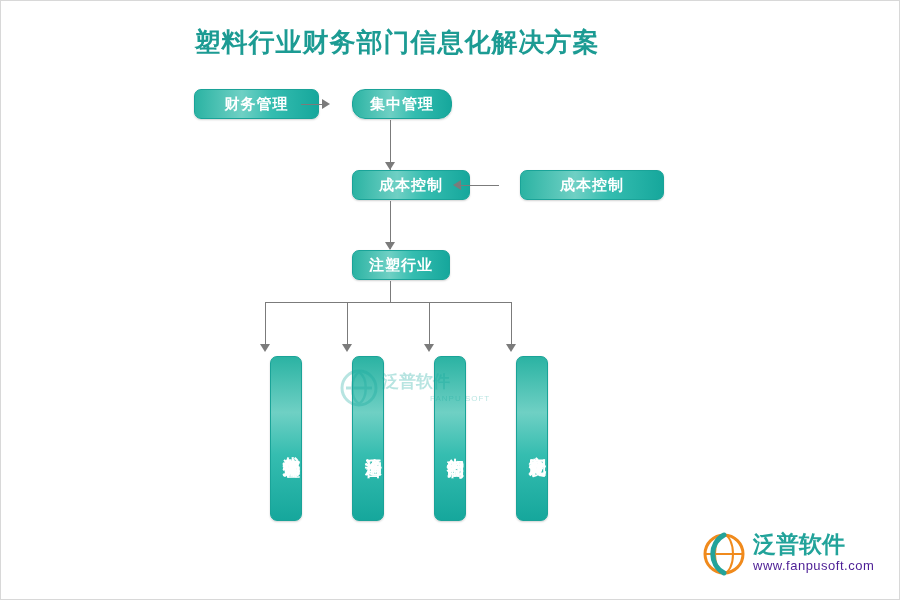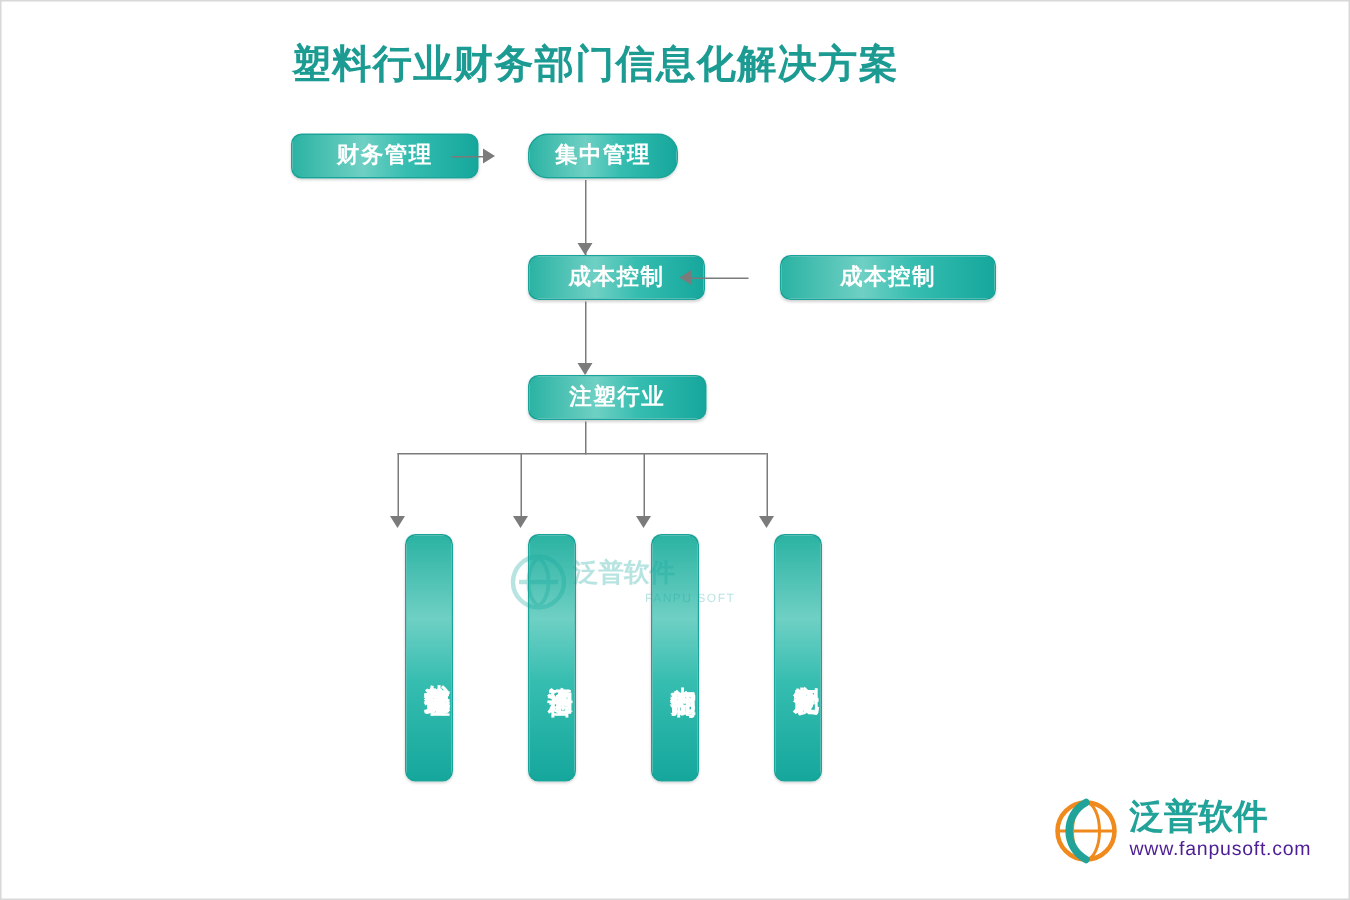--- a/index.html
+++ b/index.html
@@ -164,21 +164,21 @@
   <div class="node horiz" style="left:330px; top:169px; width:118px; height:30px;">成本控制</div>
 
   <div class="connector h" style="left:460px; top:184px; width:38px;"></div>
   <div class="arrow left" style="left:452px; top:179px;"></div>
 
   <div class="node horiz" style="left:498px; top:169px; width:144px; height:30px;">成本控制</div>
 
   <div class="connector v" style="left:389px; top:200px; height:48px;"></div>
   <div class="arrow down" style="left:384px; top:241px;"></div>
 
-  <div class="node horiz" style="left:330px; top:249px; width:119px; height:30px;">注塑行业</div>
+  <div class="node horiz" style="left:330px; top:249px; width:98px; height:30px;">注塑行业</div>
 
   <div class="connector v" style="left:389px; top:280px; height:22px;"></div>
   <div class="connector h" style="left:264px; top:301px; width:246px;"></div>
 
   <div class="connector v" style="left:264px; top:301px; height:48px;"></div>
   <div class="arrow down" style="left:259px; top:343px;"></div>
 
   <div class="connector v" style="left:346px; top:301px; height:48px;"></div>
   <div class="arrow down" style="left:341px; top:343px;"></div>
 

